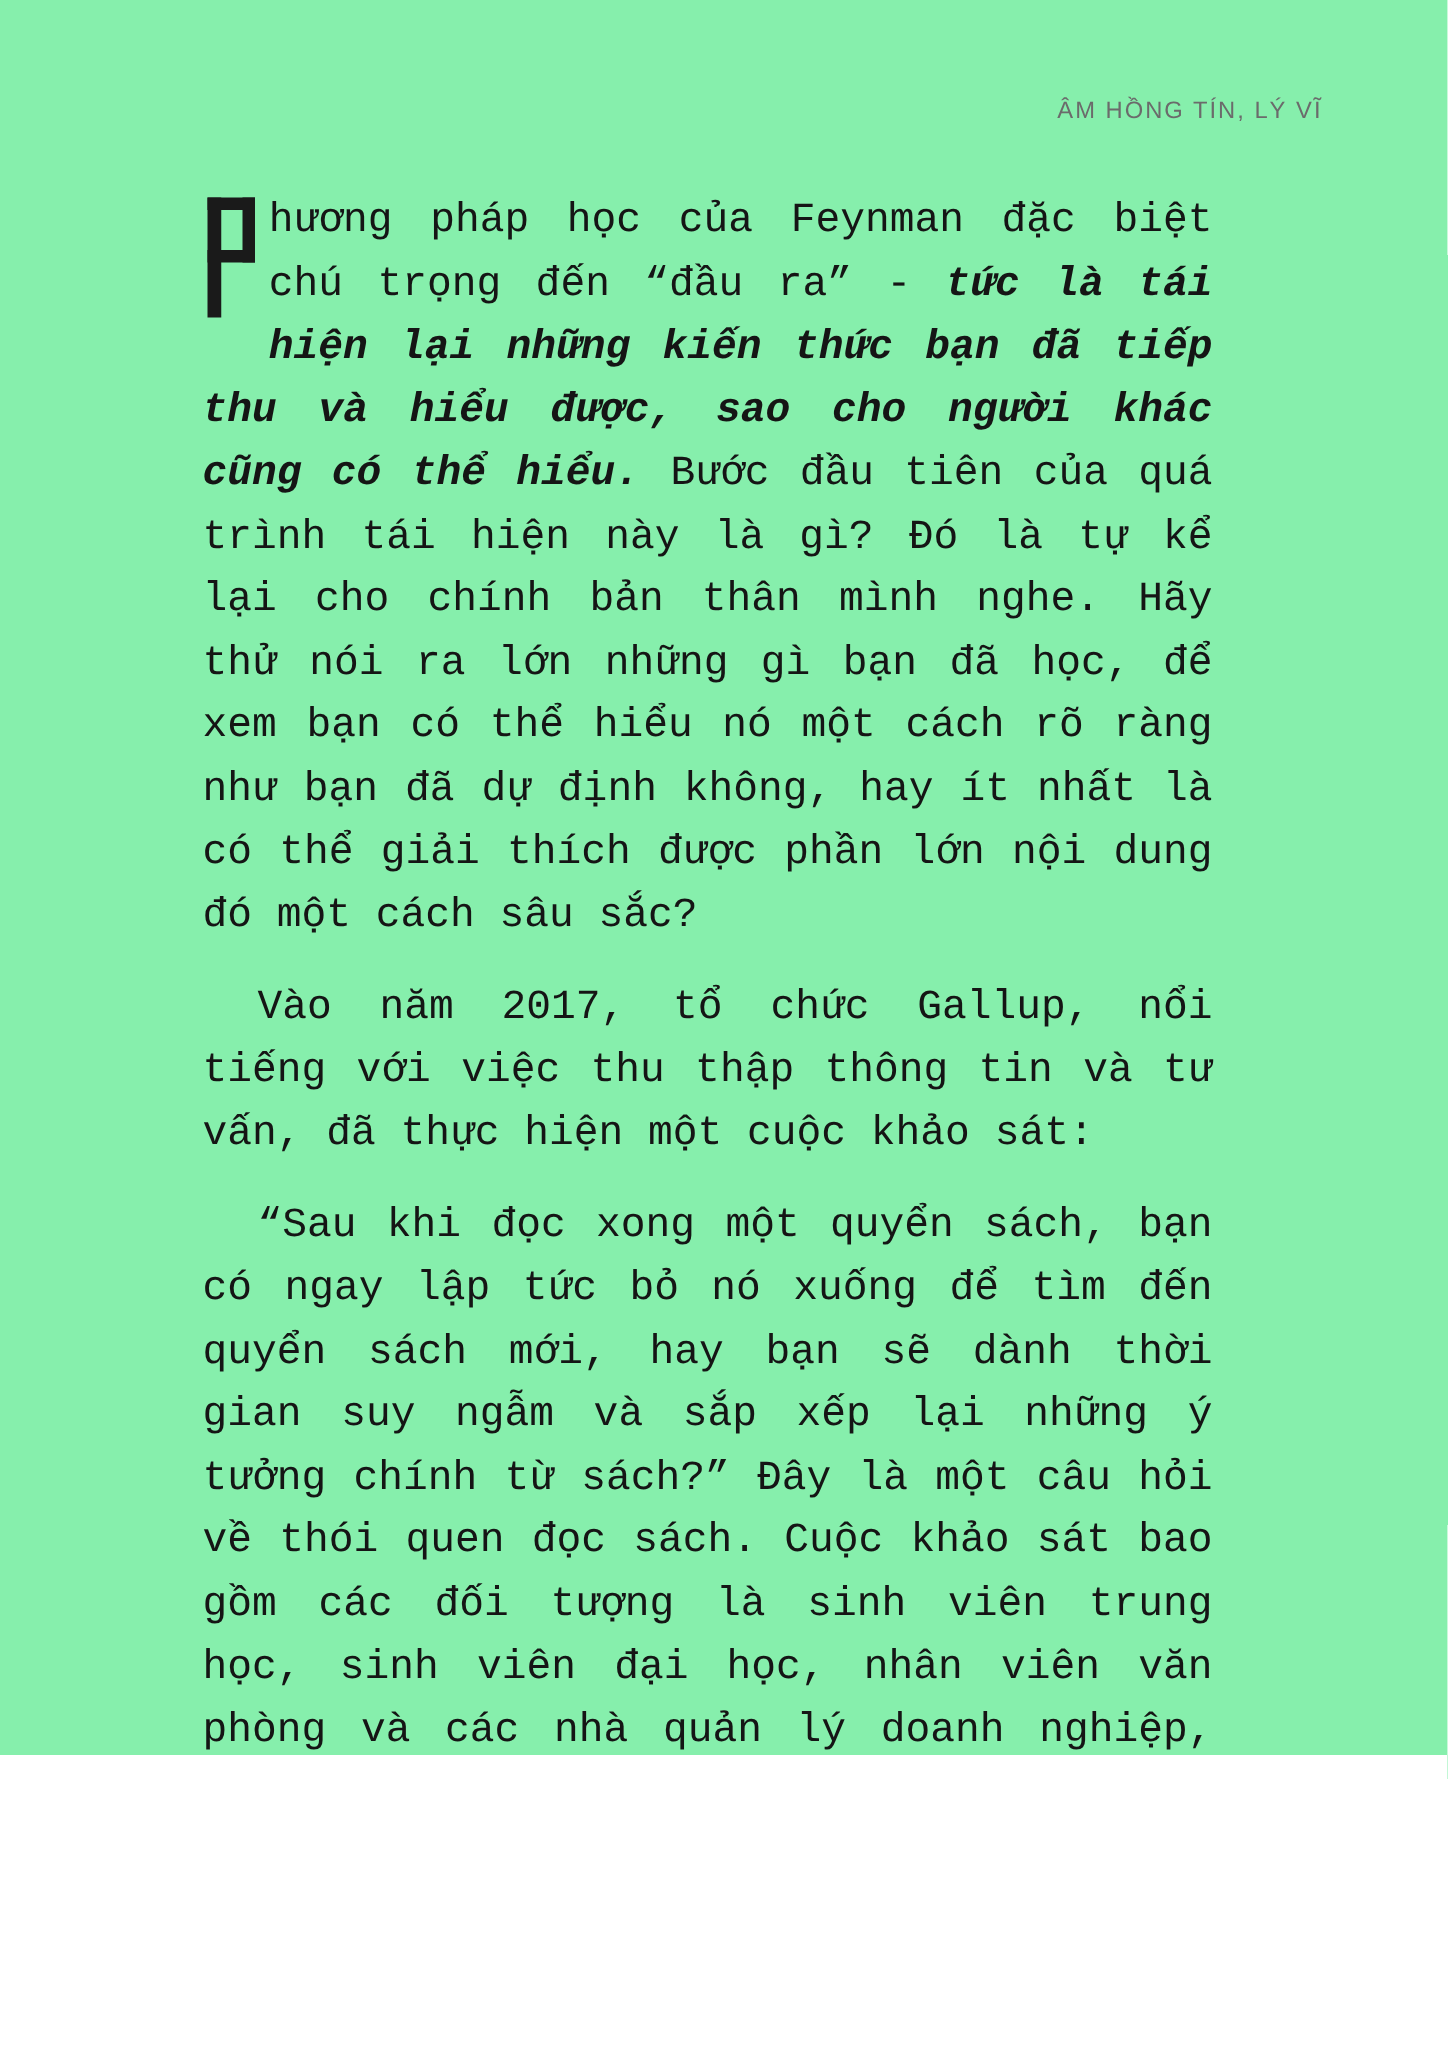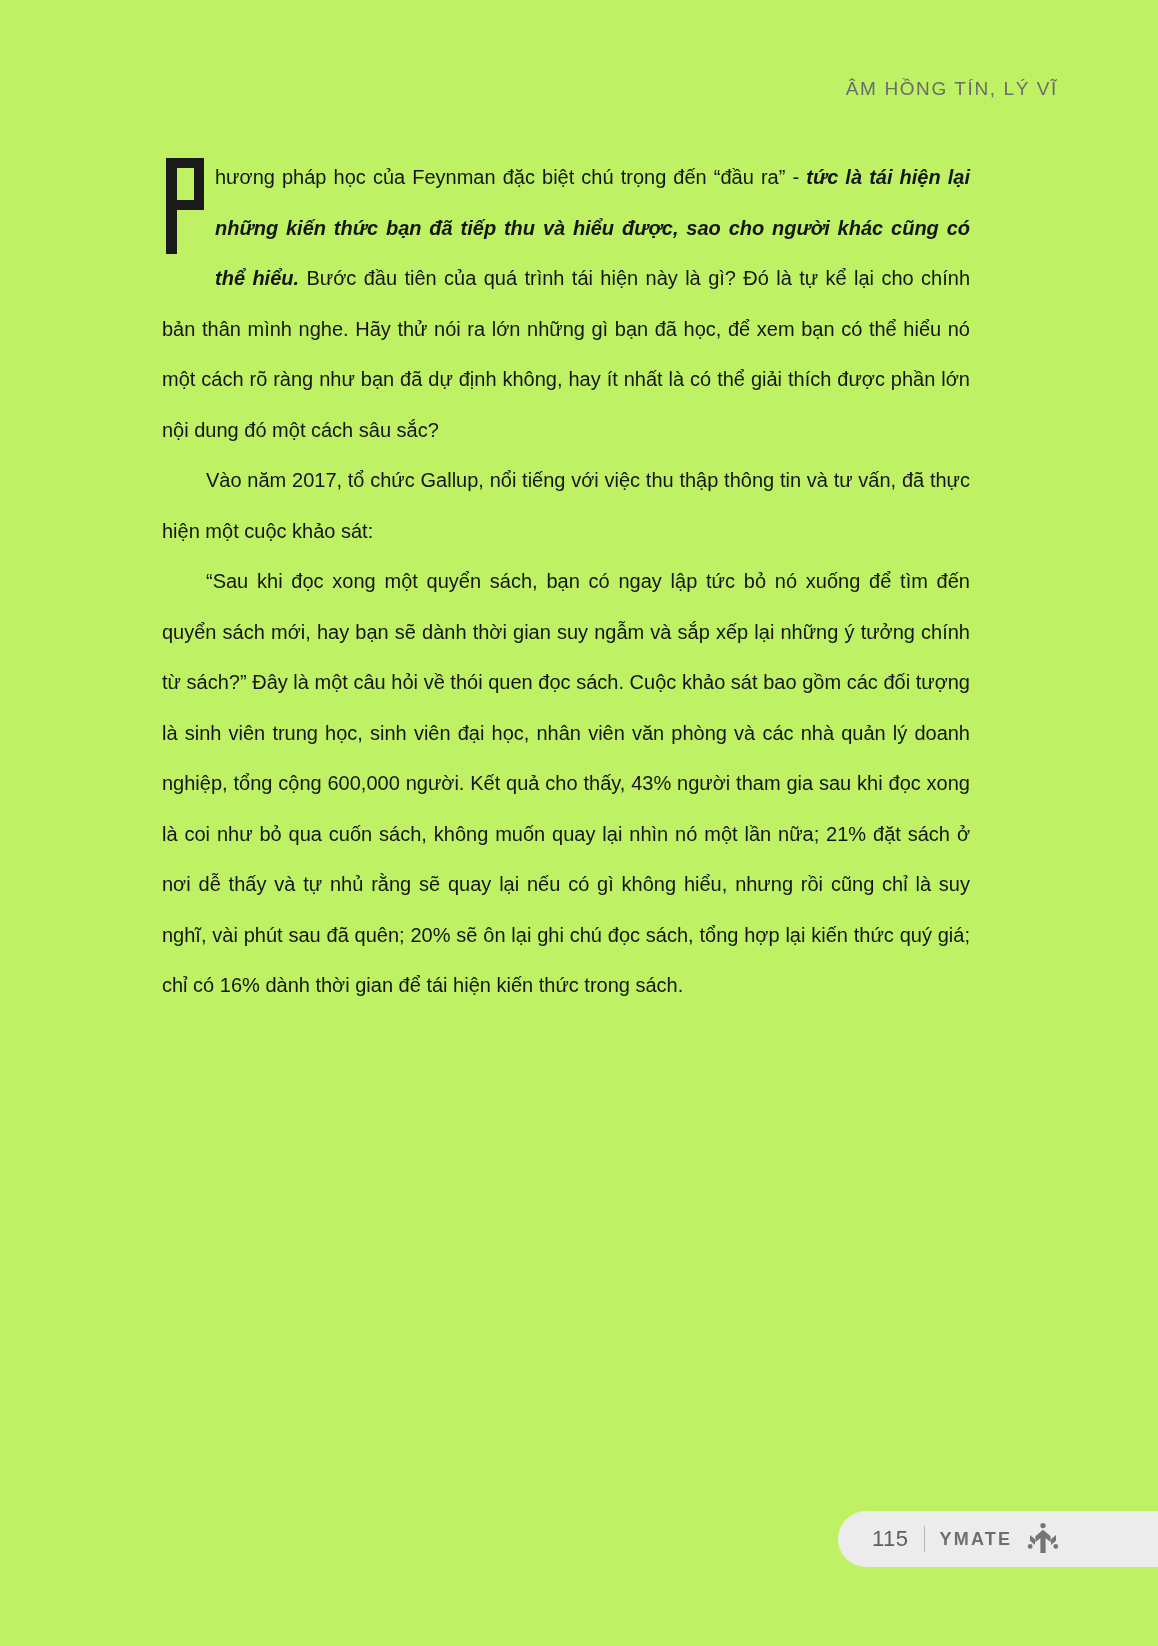--- a/index.html
+++ b/index.html
@@ -3,22 +3,22 @@
 <meta charset="utf-8">
 <style>
   html, body {
     margin: 0;
     padding: 0;
     background: #ffffff;
   }
   .page {
     position: relative;
     width: 1158px;
-    height: 1646px;
-    background: #bef264;
+    height: 1404px;
+    background: #86efac;
     overflow: hidden;
     box-sizing: border-box;
   }
 
   
   .running-head {
     position: absolute;
     top: 78px;
     right: 100px;
     font-family: "Liberation Sans", sans-serif;
@@ -32,31 +32,32 @@
 
   
   .text-column {
     position: absolute;
     left: 162px;
     top: 152px;
     width: 808px;
   }
 
   .body-par {
-    font-family: Liberation Sans, sans-serif;
-    font-size: 20px;
+    font-family: Liberation Mono, monospace;
+    font-size: 33px;
     line-height: 50.5px;
     color: #151515;
     text-align: justify;
     text-justify: inter-word;
     margin: 0;
     hyphens: none;
   }
 
   .body-par + .body-par {
+    margin-top: 23px;
   }
 
   .indent {
     text-indent: 44px;
   }
 
   .lead-par {
     position: relative;
   }
 

